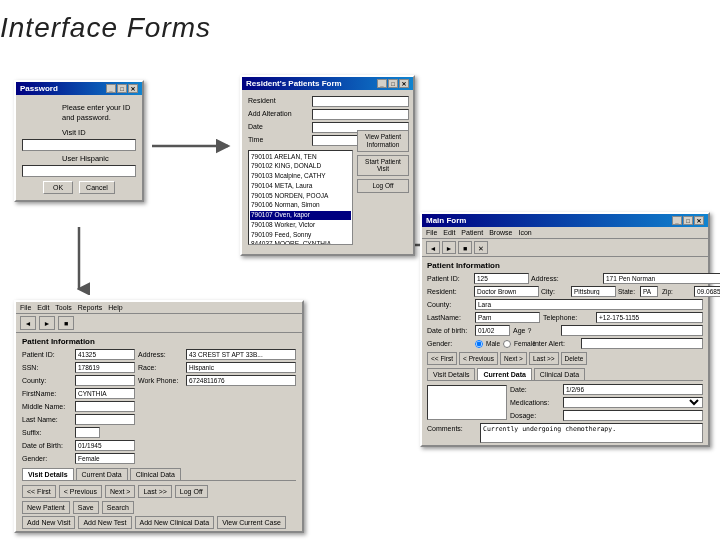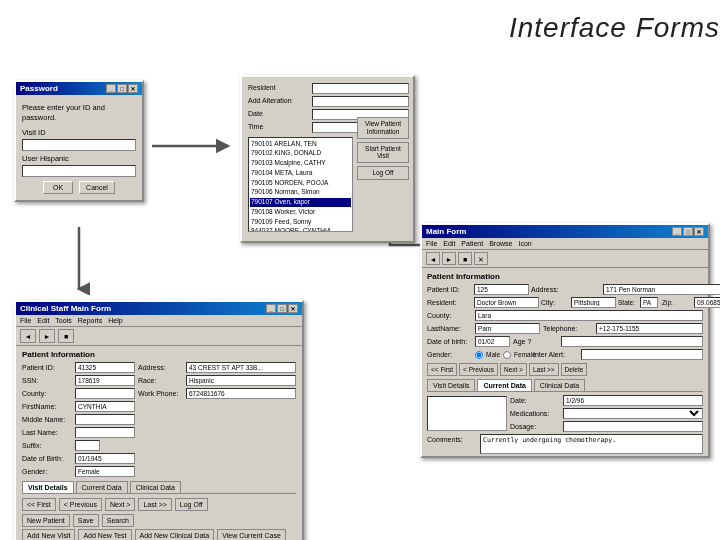--- a/index.html
+++ b/index.html
@@ -6,21 +6,21 @@
     body {
       width: 720px;
       height: 540px;
       background: #ffffff;
       font-family: Arial, sans-serif;
       overflow: hidden;
       position: relative;
     }
 
     .page-title {
-      text-align: right;
+      text-align: left;
       font-size: 28px;
       font-style: italic;
       font-weight: normal;
       padding: 12px 0 8px 0;
       color: #222;
       letter-spacing: 1px;
     }
 
     
     .win {
@@ -57,20 +57,21 @@
       color: #000;
       cursor: pointer;
     }
     .win-body {
       padding: 6px;
     }
     .win-label {
       font-size: 7.5px;
       color: #000;
       margin-bottom: 2px;
+      margin-left: 40px;
     }
     .win-input {
       background: white;
       border: 1px inset #888;
       width: 100%;
       height: 12px;
       font-size: 7px;
       padding: 1px 2px;
       margin-bottom: 3px;
       display: block;
@@ -261,21 +262,21 @@
       background: #d4d0c8;
       border: 1px solid #888;
       font-size: 7px;
       padding: 2px 4px;
       cursor: pointer;
     }
 
     
     #win-main {
       left: 420px;
-      top: 223px;
+      top: 212px;
       width: 290px;
     }
     #win-main .menu-bar {
       display: flex;
       gap: 6px;
       padding: 2px 4px;
       font-size: 7px;
       background: #d4d0c8;
       border-bottom: 1px solid #888;
     }
@@ -344,20 +345,28 @@
     <div class="win-label">User Hispanic</div>
     <input class="win-input" type="password" style="">
     <div class="btn-row">
       <button class="win-button">OK</button>
       <button class="win-button">Cancel</button>
     </div>
   </div>
 </div>
 
 <div class="win" id="win-resident">
+  <div class="win-titlebar">
+    <span>Resident's Patients Form</span>
+    <div class="win-titlebar-btns">
+      <div class="win-btn">_</div>
+      <div class="win-btn">□</div>
+      <div class="win-btn">✕</div>
+    </div>
+  </div>
   <div class="win-body" style="position:relative; padding-right: 60px;">
     <div class="res-grid">
       <span class="res-label">Resident</span>
       <input class="res-input" type="text" style="">
       <span class="res-label">Add Alteration</span>
       <input class="res-input" type="text" style="">
       <span class="res-label">Date</span>
       <input class="res-input" type="text" style="">
       <span class="res-label">Time</span>
       <input class="res-input" type="text" style="">
@@ -376,28 +385,20 @@
       </div>
     <div class="side-btns">
       <button class="side-btn">View Patient Information</button>
       <button class="side-btn">Start Patient Visit</button>
       <button class="side-btn">Log Off</button>
     </div>
   </div>
 </div>
 
 <div class="win" id="win-clinical">
-  <div class="win-titlebar">
-    <span>Clinical Staff Main Form</span>
-    <div class="win-titlebar-btns">
-      <div class="win-btn">_</div>
-      <div class="win-btn">□</div>
-      <div class="win-btn">✕</div>
-    </div>
-  </div>
   <div class="menu-bar">
     <span style="cursor:pointer">File</span>
     <span style="cursor:pointer">Edit</span>
     <span style="cursor:pointer">Tools</span>
     <span style="cursor:pointer">Reports</span>
     <span style="cursor:pointer">Help</span>
   </div>
   <div class="toolbar">
     <div class="toolbar-btn">◄</div>
     <div class="toolbar-btn">►</div>

